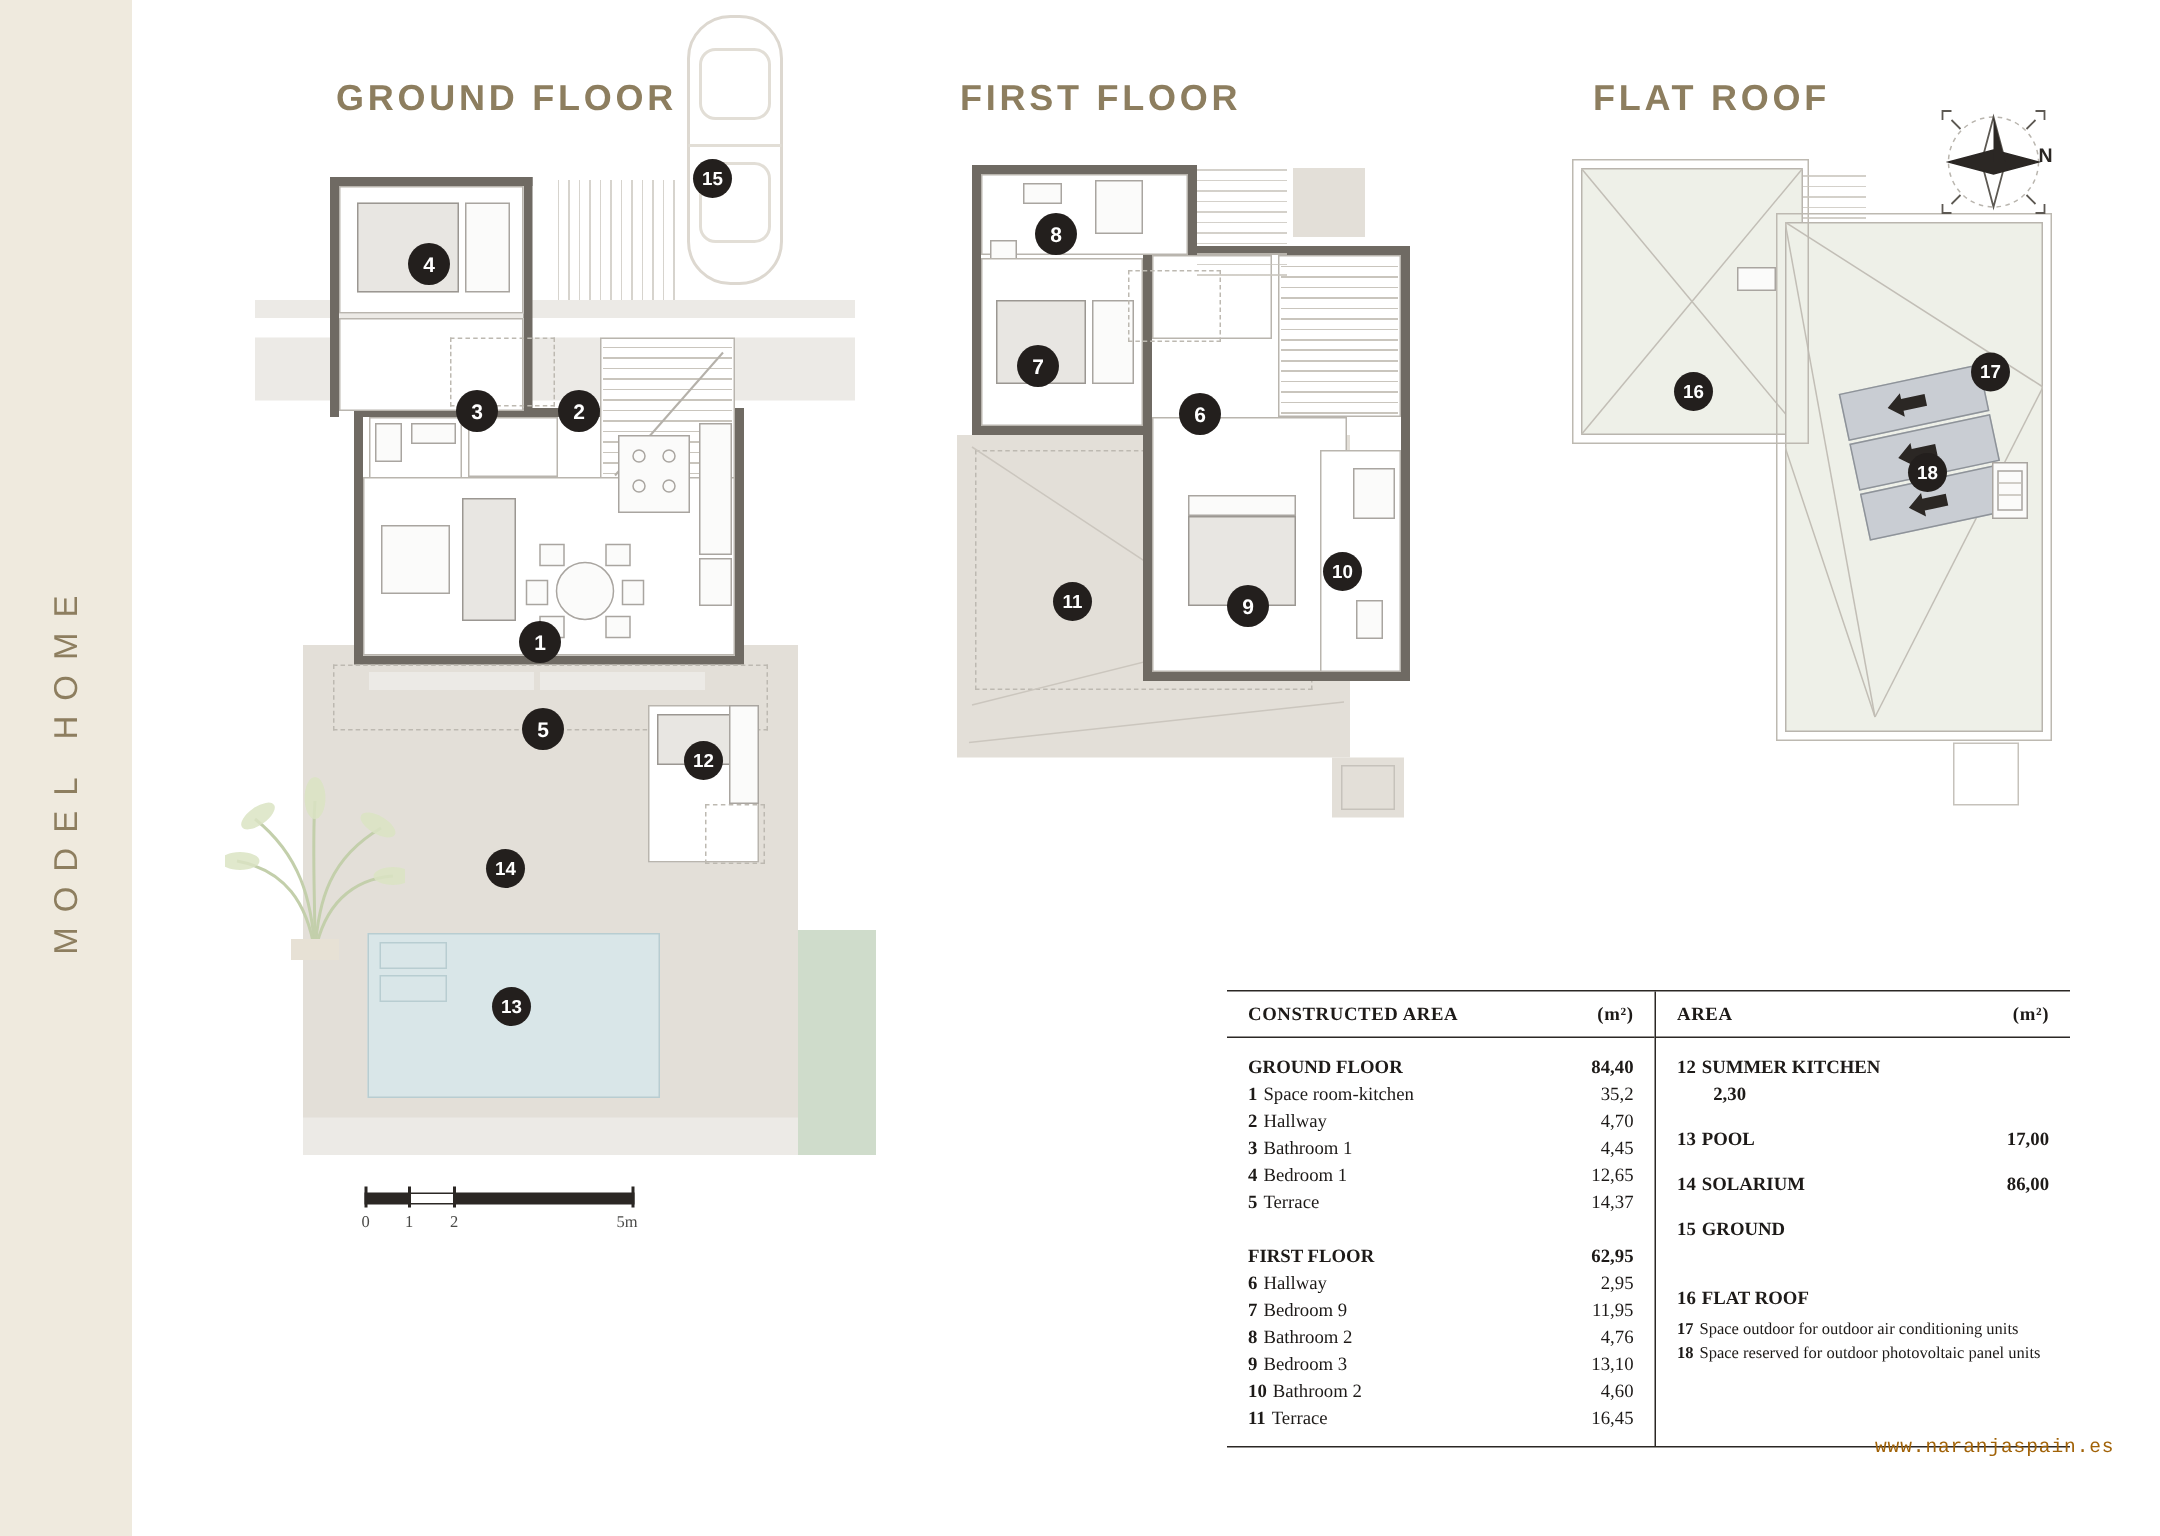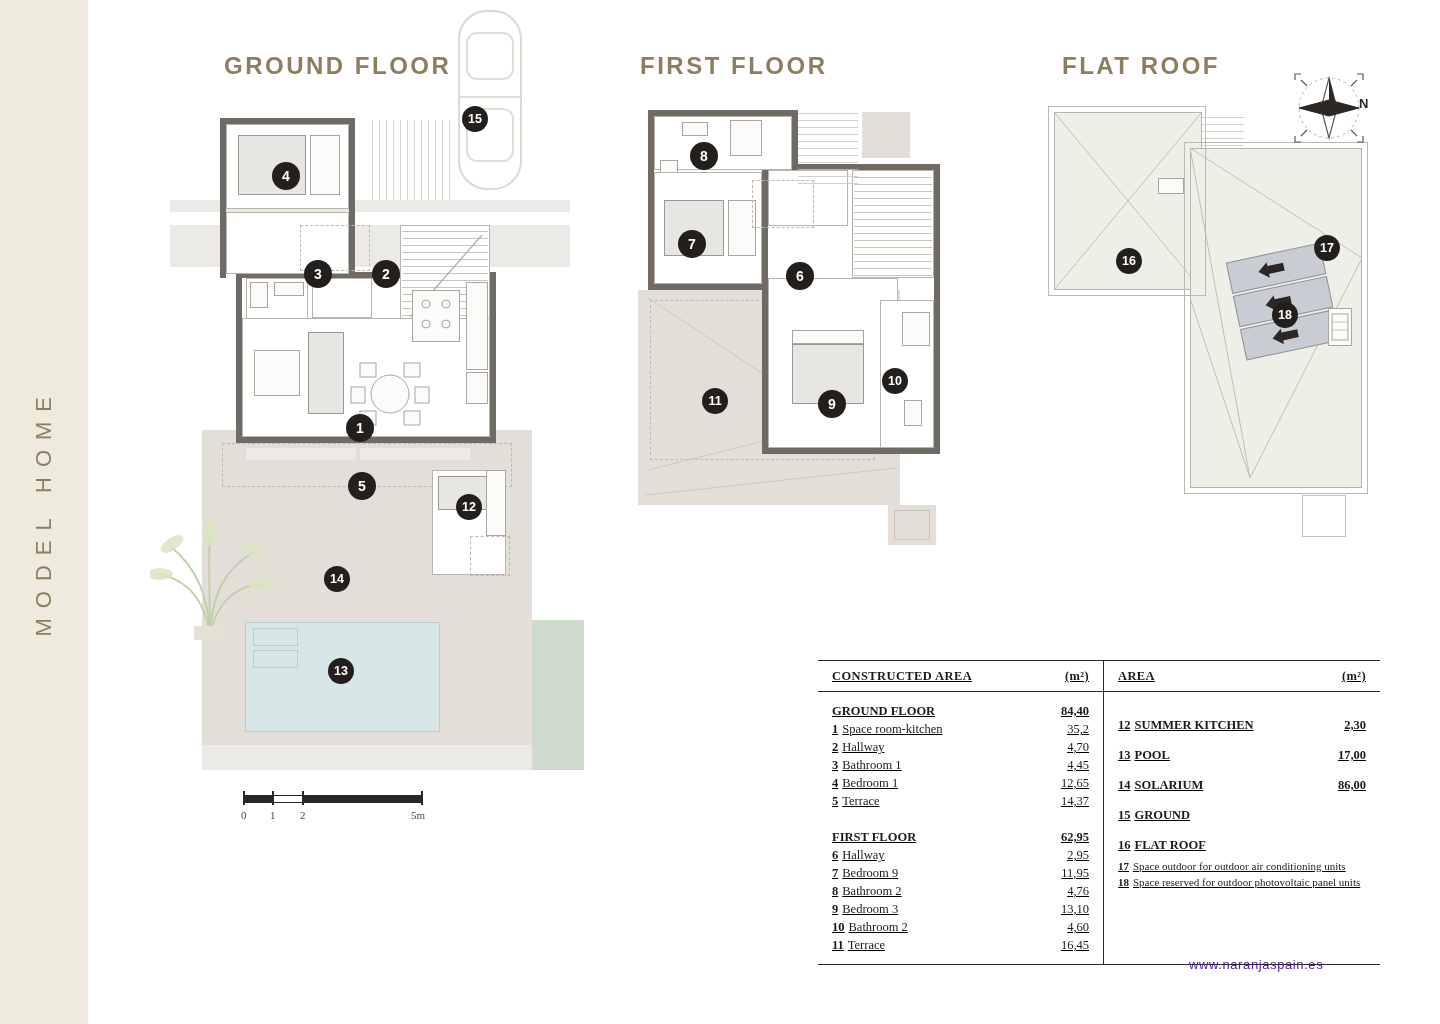--- a/index.html
+++ b/index.html
@@ -79,21 +79,21 @@
   .sb-labels { position:relative; height:14px; margin-top:4px;
     font-family:"Liberation Serif", serif; font-size:11px; color:#4a4a48; }
   .sb-labels span { position:absolute; top:0; }
 
   
   .compass { position:absolute; left:1283px; top:62px; width:92px; height:92px; }
 
   
   .tables {
     position:absolute; left:818px; top:660px; width:562px;
-    display:flex; border-top:1px solid #2b2724; border-bottom:1px solid #2b2724;text-decoration:underline;
+    display:flex; border-top:1px solid #2b2724; border-bottom:1px solid #2b2724;
   }
   .tbl { padding:0; }
   .tbl-left { width:286px; border-right:1px solid #2b2724; }
   .tbl-right { width:276px; }
   .tbl-head {
     display:flex; justify-content:space-between;
     font-family:"Liberation Serif", serif; font-weight:bold; font-size:12.5px;
     letter-spacing:.4px; color:#1d1a18;
     padding:8px 14px 7px 14px; border-bottom:1px solid #2b2724;
   }
@@ -106,23 +106,23 @@
   .row .lbl { white-space:nowrap; }
   .row.group { font-weight:bold; margin-top:2px; }
   .row.small { font-size:11px; line-height:16px; }
   .row .num { font-weight:bold; }
   .row.item .num { font-weight:normal; }
   .num-col { min-width:46px; text-align:right; }
   .spacer { height:16px; }
   .idx { font-weight:bold; margin-right:4px; }
 
   .watermark {
-    position:absolute; left:1189px; top:957px;
-    font-family:Liberation Sans, sans-serif;
-    font-size:13px; color:#4c1d95; letter-spacing:.6px;
+    position:absolute; left:1250px; top:957px;
+    font-family:Liberation Mono, monospace;
+    font-size:13px; color:#a16207; letter-spacing:.6px;
   }
 
   
   .plant { position:absolute; left:150px; top:500px; width:120px; height:140px; }
 </style>
 </head>
 <body>
 
 <div class="left-band"></div>
 <div class="left-band-title">
@@ -452,37 +452,37 @@
 
     </div>
   </div>
 
   <div class="tbl tbl-right">
     <div class="tbl-head">
       <span>AREA</span>
       <span>(m²)</span>
     </div>
     <div class="tbl-body">
-      <div class="row group" style="margin-top:16px;">
+      <div class="row group" style="margin-top:2px;flex-direction:column;">
         <span class="lbl"><b class="idx">12</b><span>SUMMER KITCHEN</span></span>
         <span class="num num-col">2,30</span>
       </div>
       <div class="row group" style="margin-top:12px;">
         <span class="lbl"><b class="idx">13</b><span>POOL</span></span>
         <span class="num num-col">17,00</span>
       </div>
       <div class="row group" style="margin-top:12px;">
         <span class="lbl"><b class="idx">14</b><span>SOLARIUM</span></span>
         <span class="num num-col">86,00</span>
       </div>
       <div class="row group" style="margin-top:12px;">
         <span class="lbl"><b class="idx">15</b><span>GROUND</span></span>
         <span class="num num-col"></span>
       </div>
-      <div class="row group" style="margin-top:12px;">
+      <div class="row group" style="margin-top:28px;">
         <span class="lbl"><b class="idx">16</b><span>FLAT ROOF</span></span>
         <span class="num num-col"></span>
       </div>
       <div class="row small" style="margin-top:4px;">
         <span class="lbl"><b class="idx">17</b><span>Space outdoor for outdoor air conditioning units</span></span>
         <span class="num num-col"></span>
       </div>
       <div class="row small">
         <span class="lbl"><b class="idx">18</b><span>Space reserved for outdoor photovoltaic panel units</span></span>
         <span class="num num-col"></span>

